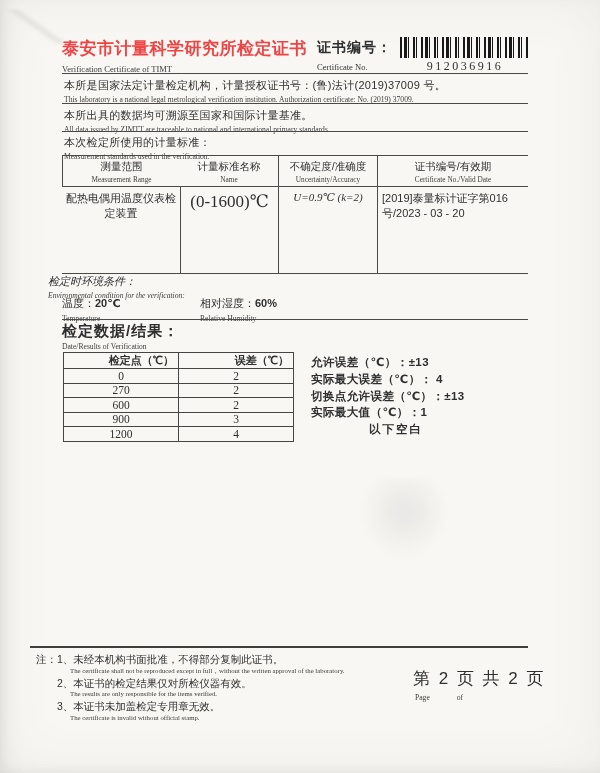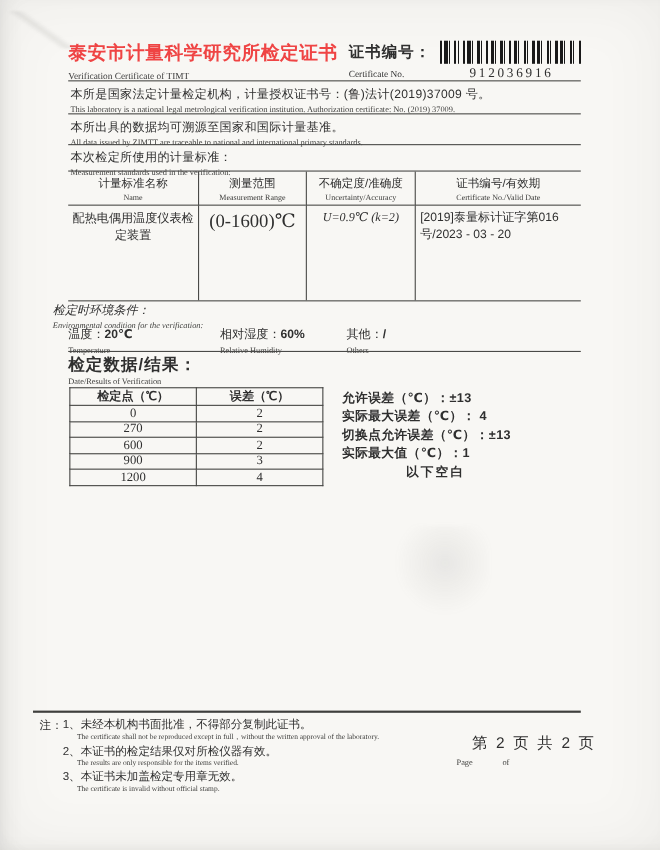--- a/index.html
+++ b/index.html
@@ -87,35 +87,35 @@
   
   .res-head{ position:absolute; top:322px; left:62px; }
   .res-head .zh{ font-size:15px; font-weight:600; letter-spacing:1px; }
   .res-head .en{ font-size:7.6px; margin-top:1px; color:#3d3d3b; }
   .res-area{ position:absolute; top:352px; left:63px; display:flex; align-items:flex-start; }
   table.res{ border-collapse:collapse; }
   table.res th, table.res td{
     border:1.3px solid #454543; height:14.5px; text-align:center;
     font-size:11px; padding:0 4px; font-weight:normal;
   }
-  table.res th{ font-weight:bold; width:115px; font-family:Liberation Sans, sans-serif; }
+  table.res th{ font-weight:bold; width:115px; font-family:Liberation Sans, sans-serif;text-align:right; }
   table.res td{ font-family:"Liberation Serif","DejaVu Serif",serif; font-size:11.5px; }
   .res-summary{ margin-left:17px; padding-top:2px; }
   .res-summary .line{ font-size:11.5px; font-weight:600; line-height:16.8px; letter-spacing:.4px; white-space:nowrap; }
   .res-summary .end-note{ font-size:11.5px; font-weight:600; letter-spacing:2px; margin-top:1px; padding-left:58px; }
 
   
   .footer-rule{ position:absolute; top:646px; }
   .notes{ position:absolute; top:653px; left:36px; display:flex; }
   .notes .note-label{ font-size:10.5px; flex:none; }
   .note-item{ margin-bottom:1px; }
   .note-item .zh{ font-size:10.5px; line-height:12.5px; }
   .note-item .en{ font-size:6.8px; color:#3d3d3b; margin-left:13px; line-height:9px; margin-bottom:2px; }
   .page-ind{ position:absolute; top:667px; left:413px; }
-  .page-ind .zh{ font-size:14px; letter-spacing:2px;margin-left:16px; }
+  .page-ind .zh{ font-size:17px; letter-spacing:2px; }
   .page-ind .en-row{ display:flex; gap:27px; margin-top:3px; font-size:7.6px; color:#3d3d3b; padding-left:2px;align-items:center; }
 </style>
 </head>
 <body>
 
 <div class="scan-vignette"></div>
 <div class="pencil-mark"></div>
 <div class="faint-stamp"></div>
 
 <div class="header">
@@ -150,27 +150,27 @@
 </div>
 
 <div class="rule rule-thin" style="top:131px"></div>
 
 <div class="stmt" style="top:135px">
   <div class="zh">本次检定所使用的计量标准：</div>
   <div class="en serif">Measurement standards used in the verification:</div>
 </div>
 
 <div class="std-table">
+  <div class="std-cell std-head vline">
+    <div class="zh">测量范围</div>
+    <div class="en serif">Measurement Range</div>
+  </div>
   <div class="std-cell std-head">
     <div class="zh">计量标准名称</div>
     <div class="en serif">Name</div>
-  </div>
-  <div class="std-cell std-head vline">
-    <div class="zh">测量范围</div>
-    <div class="en serif">Measurement Range</div>
   </div>
   <div class="std-cell std-head vline">
     <div class="zh">不确定度/准确度</div>
     <div class="en serif">Uncertainty/Accuracy</div>
   </div>
   <div class="std-cell std-head vline">
     <div class="zh">证书编号/有效期</div>
     <div class="en serif">Certificate No./Valid Date</div>
   </div>
 
@@ -186,24 +186,20 @@
 </div>
 
 <div class="env-row">
   <div class="env-field">
     <div class="line1"><span>温度：</span><span class="val">20℃</span></div>
     <div class="en serif">Temperature</div>
   </div>
   <div class="env-field">
     <div class="line1"><span>相对湿度：</span><span class="val">60%</span></div>
     <div class="en serif">Relative Humidity</div>
-  </div>
-  <div class="env-field">
-    <div class="line1"><span>其他：</span><span class="val">/</span></div>
-    <div class="en serif">Others</div>
   </div>
 </div>
 
 <div class="rule rule-thin" style="top:319px"></div>
 
 <div class="res-head">
   <div class="zh">检定数据/结果：</div>
   <div class="en serif">Date/Results of Verification</div>
 </div>
 

